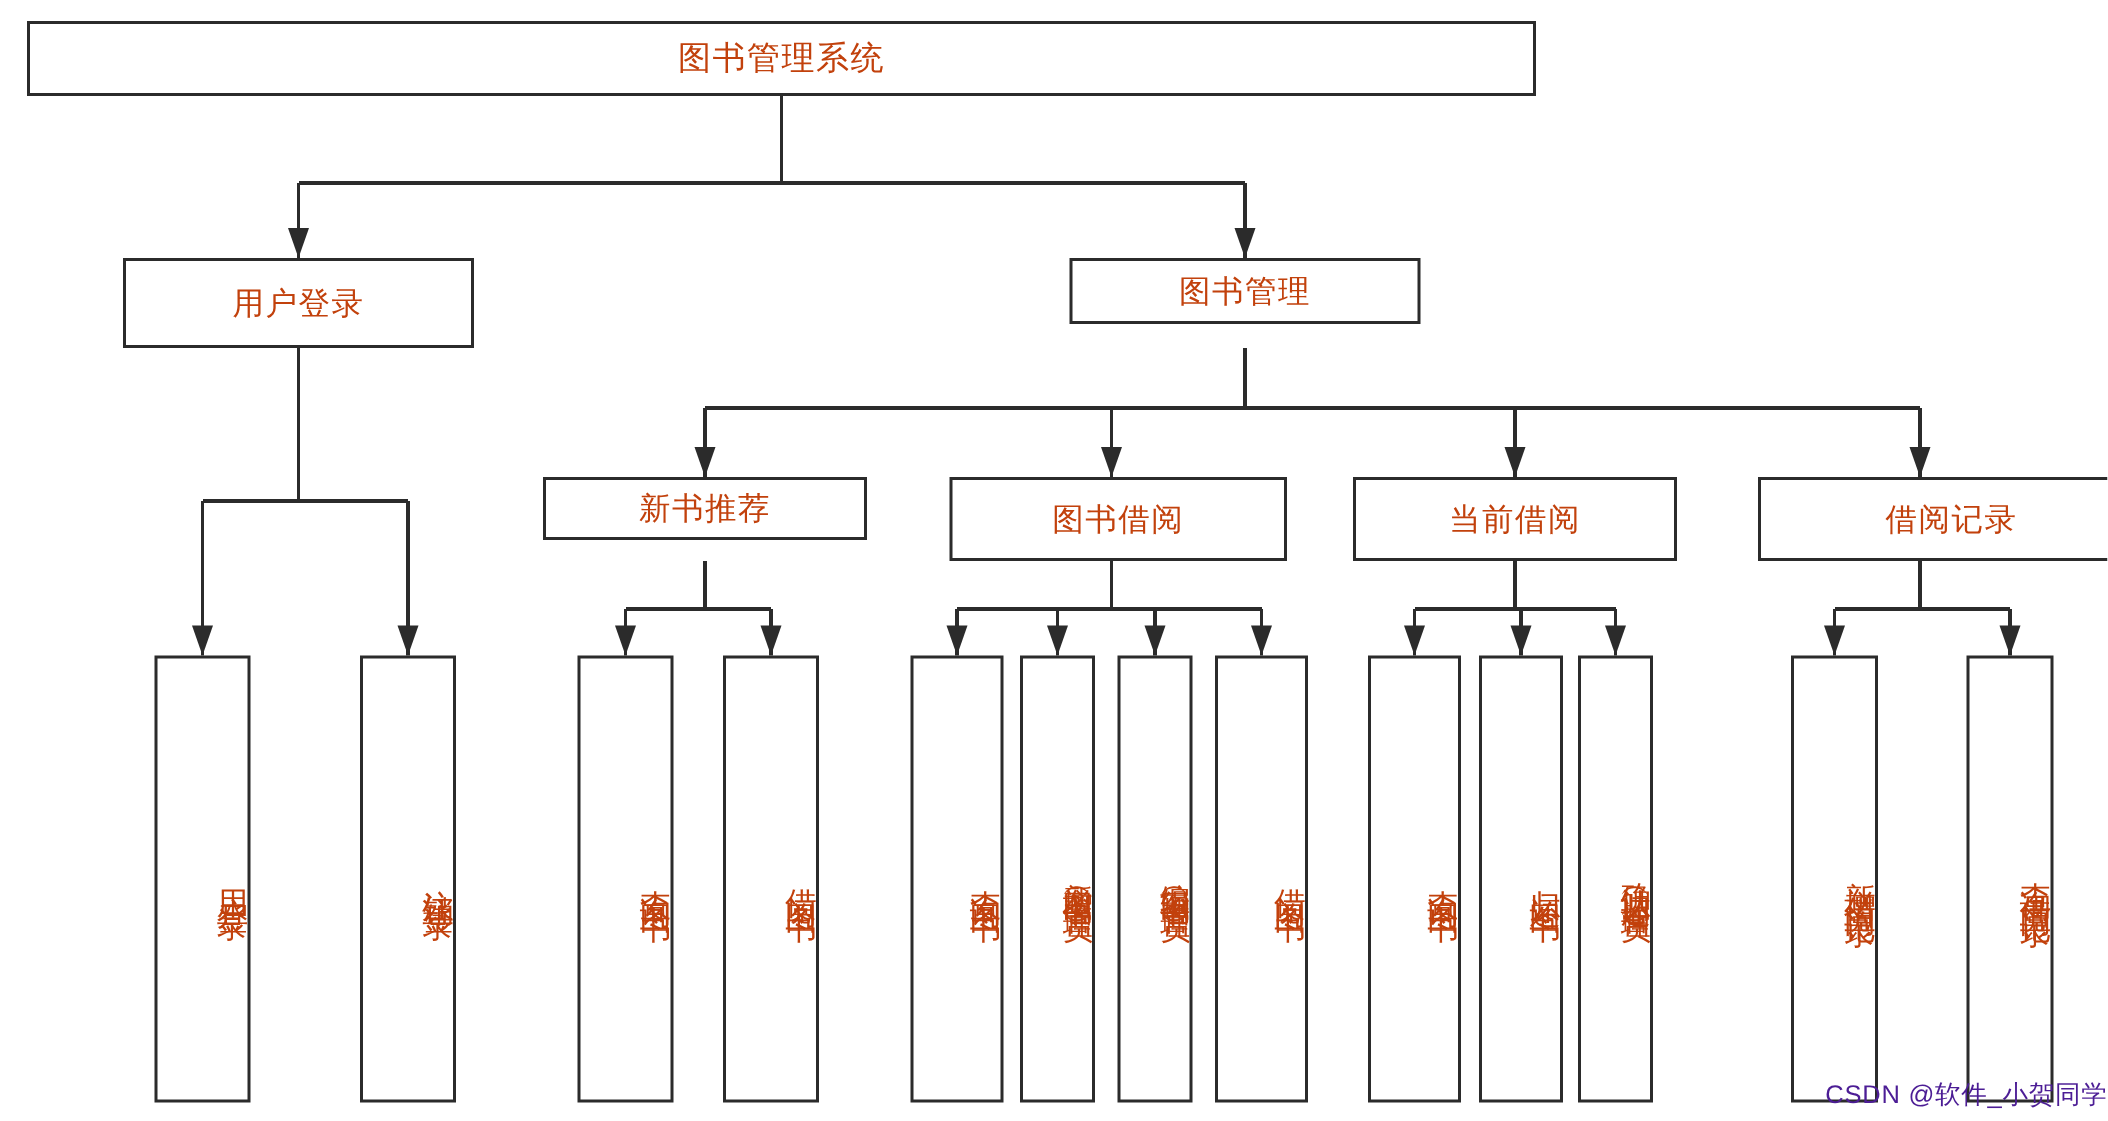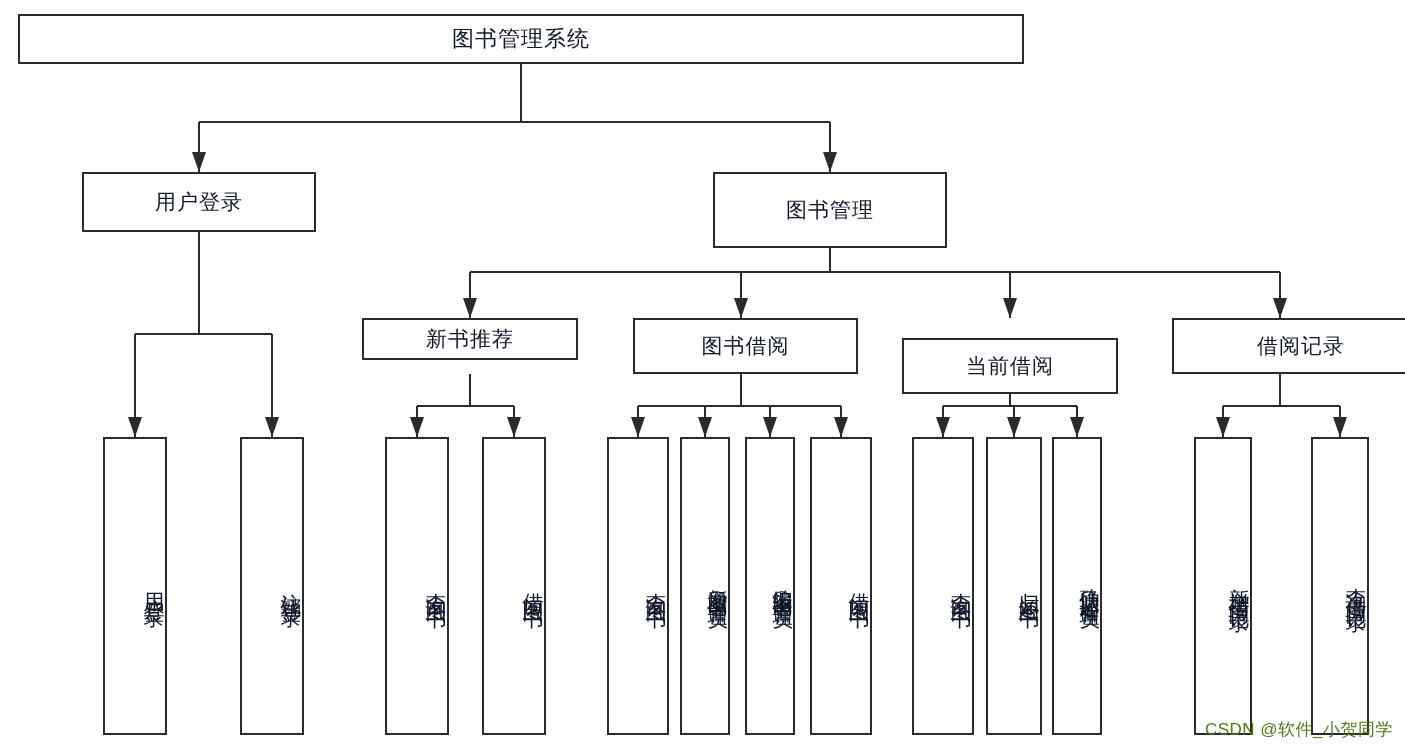--- a/index.html
+++ b/index.html
@@ -27,21 +27,21 @@
     pointer-events: none;
   }
   .node {
     position: absolute;
     box-sizing: border-box;
     border: 2px solid #2b2b2b;
     background: #ffffff;
     display: flex;
     align-items: center;
     justify-content: center;
-    color: #0f172a;
+    color: #c2410c;
   }
   .node.h {
     
     font-size: 21px;
     letter-spacing: 1px;
   }
   .node.root {
     font-size: 22px;
   }
   .node.v {
@@ -59,24 +59,24 @@
   .node.v.narrow {
     letter-spacing: 3px;
     font-size: 20px;
   }
   .node-label {
     display: block;
     white-space: nowrap;
   }
   #watermark {
     position: absolute;
-    right: 12px;
+    right: 0;
     bottom: 6px;
     font-size: 17px;
-    color: #4d7c0f;
+    color: #4c1d95;
     white-space: nowrap;
     letter-spacing: 0.5px;
   }
 </style>
 </head>
 <body>
 
 <div id="diagram-root">
 
   <svg id="edges-layer" viewBox="0 0 1405 747" xmlns="http://www.w3.org/2000/svg">
@@ -133,30 +133,30 @@
       <line x1="1340" y1="406" x2="1340" y2="437" stroke="#2b2b2b" stroke-width="2.5" shape-rendering="crispEdges"></line>
       <polygon points="1333,417 1347,417 1340,437" fill="#2b2b2b"></polygon>
     </svg>
 
   <div class="node h root" style="left: 18px; top: 14px; width: 1006px; height: 50px;">
       <span class="node-label">图书管理系统</span>
     </div>
     <div class="node h" style="left: 82px; top: 172px; width: 234px; height: 60px;">
       <span class="node-label">用户登录</span>
     </div>
-    <div class="node h" style="left: 713px; top: 172px; width: 234px; height: 76px;">
+    <div class="node h" style="left: 713px; top: 172px; width: 234px; height: 44px;">
       <span class="node-label">图书管理</span>
     </div>
     <div class="node h" style="left: 362px; top: 318px; width: 216px; height: 42px;">
       <span class="node-label">新书推荐</span>
     </div>
     <div class="node h" style="left: 633px; top: 318px; width: 225px; height: 56px;">
       <span class="node-label">图书借阅</span>
     </div>
-    <div class="node h" style="left: 902px; top: 318px; width: 216px; height: 56px; margin-top: 20px;">
+    <div class="node h" style="left: 902px; top: 318px; width: 216px; height: 56px;">
       <span class="node-label">当前借阅</span>
     </div>
     <div class="node h" style="left: 1172px; top: 318px; width: 258px; height: 56px;">
       <span class="node-label">借阅记录</span>
     </div>
     <div class="node v" style="left: 103px; top: 437px; width: 64px; height: 298px;">
       <span class="node-label">用户登录</span>
     </div>
     <div class="node v" style="left: 240px; top: 437px; width: 64px; height: 298px;">
       <span class="node-label">注销登录</span>

